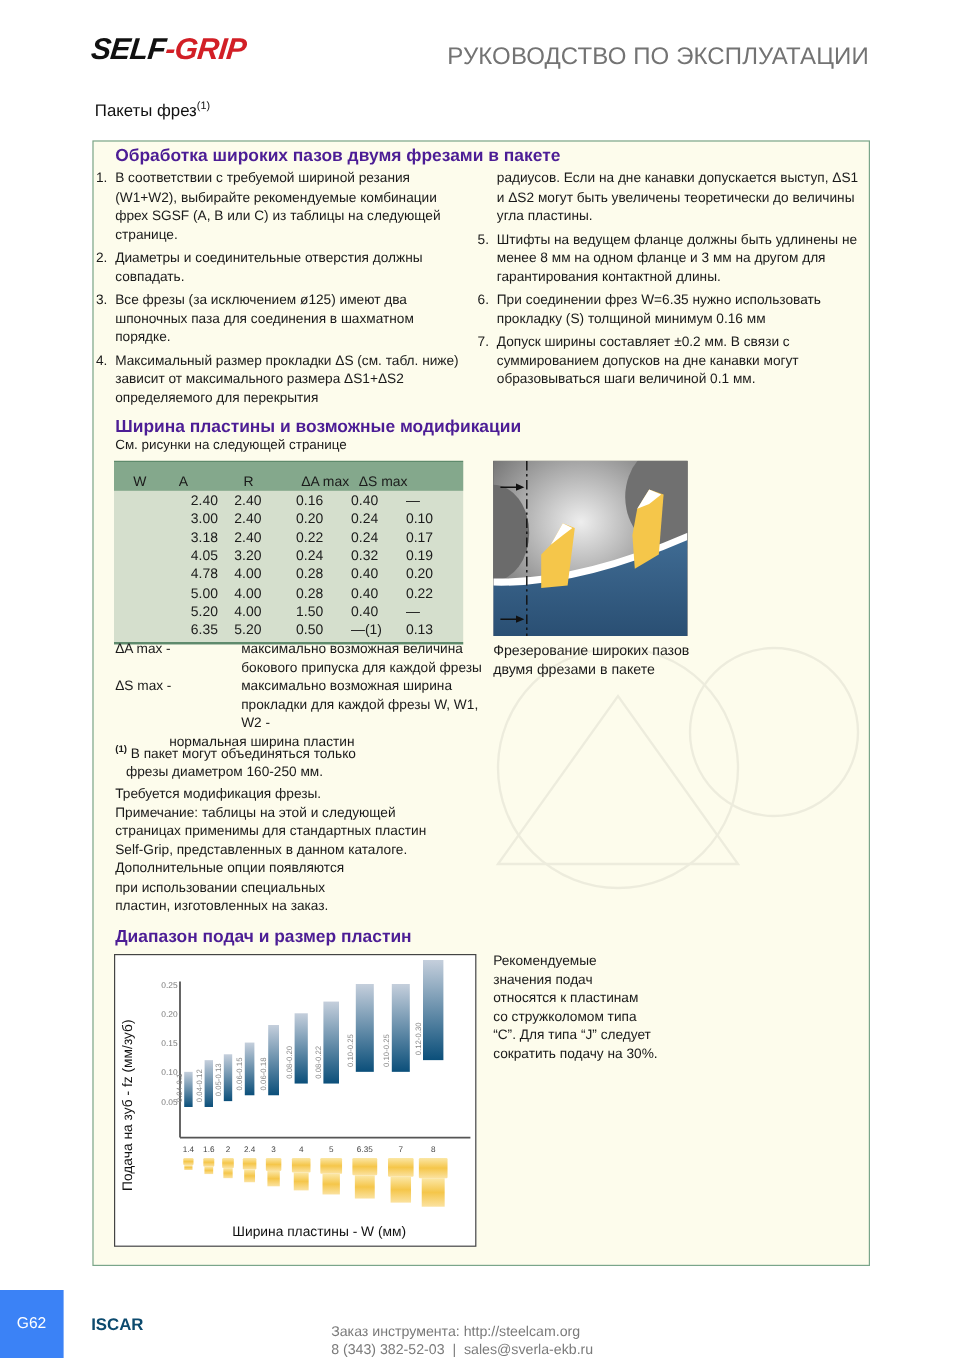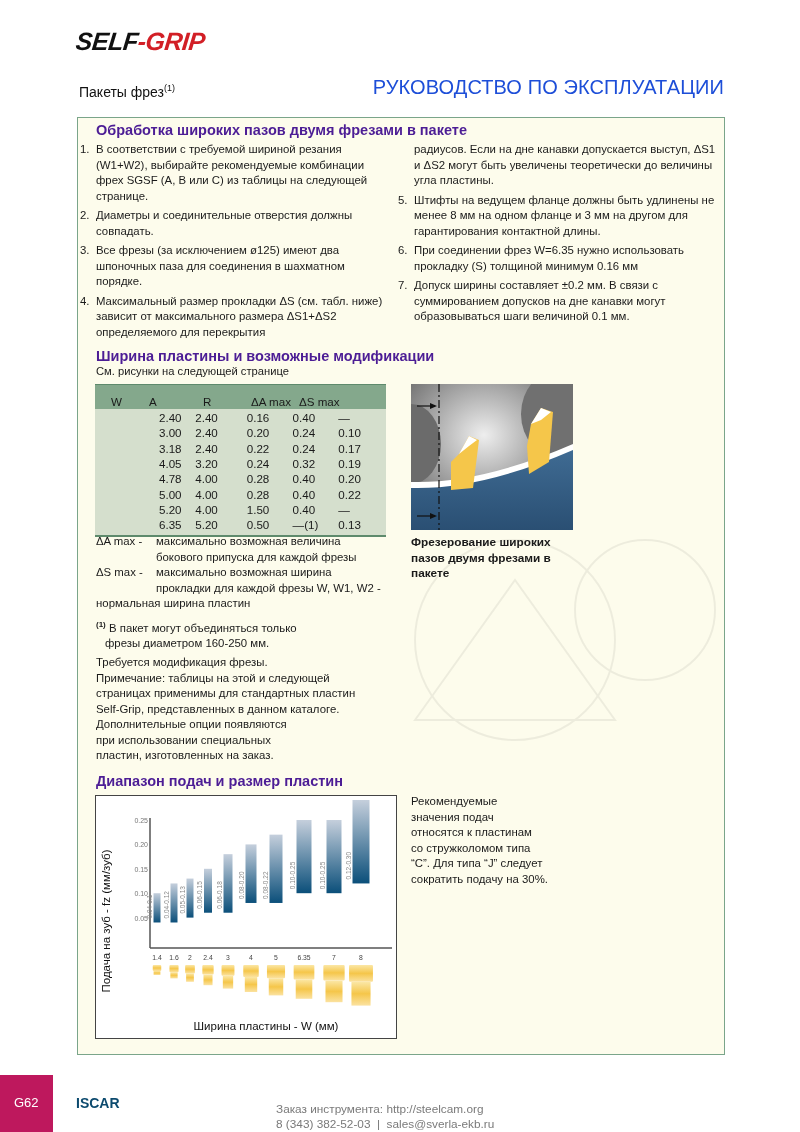--- a/index.html
+++ b/index.html
@@ -1,21 +1,21 @@
 <!DOCTYPE html>
 <html><head>
 <meta charset="utf-8">
 <style>
   html, body { margin:0; padding:0; }
   body { width:800px; height:1132px; position:relative; background:#ffffff; font-family:"Liberation Sans", sans-serif; color:#1a1a1a; overflow:hidden; }
   .abs { position:absolute; }
   .logo { left:76px; top:26px; font-family:"Liberation Sans", sans-serif; font-weight:900; font-style:italic; font-size:25px; letter-spacing:-0.5px; line-height:30px; transform:skewX(-6deg); }
   .logo .self { color:#111; }
   .logo .grip { color:#d21f26; }
-  .doc-title { right:76px; top:36px; font-size:20px; color:#1d4ed8; letter-spacing:0.1px;margin-top:40px; }
+  .doc-title { right:76px; top:36px; font-size:20px; color:#737373; letter-spacing:0.1px; }
   .section-label { left:79px; top:83px; font-size:14px; color:#111; }
   .section-label sup { font-size:9px; }
   .panel { left:77px; top:117px; width:648px; height:938px; background:#fdfcec; border:1px solid #7aa58a; box-sizing:border-box; }
   h2 { margin:0; font-size:14.5px; font-weight:bold; color:#4c1d95; }
   .h-groove { left:96px; top:122px; }
   .list { font-size:11.4px; line-height:15.5px; color:#1a1a1a; }
   .list ol { margin:0; padding:0; list-style:none; }
   .list li { position:relative; padding-left:16px; margin-bottom:4px; }
   .list li .n { position:absolute; left:0; top:0; }
   .list-left { left:80px; top:142px; width:310px; }
@@ -26,31 +26,31 @@
   .tbl .hdr { background:#84a88c; height:24px; display:flex; align-items:flex-end; padding-bottom:0; }
   .tbl .row { display:flex; height:15.3px; align-items:center; }
   .tbl .c { font-size:11.6px; color:#1a1a1a; }
   .tbl .c0 { width:38px; padding-left:16px; }
   .tbl .c1 { width:54px; }
   .tbl .c2 { width:48px; }
   .tbl .c3 { width:48px; }
   .tbl .c4 { width:50px; }
   .tbl .body { padding:1px 0 3px;margin-left:48px; }
   .legend-notes { left:96px; top:534px; font-size:11.4px; line-height:15.5px; width:310px; }
-  .legend-notes .def { display:flex; }
+  .legend-notes .def { display:flex;gap:45px; }
   .legend-notes .def .k { width:60px; flex:none; }
   .footnote { left:96px; top:617px; font-size:11.4px; line-height:15.5px; }
   .footnote sup { font-size:8px; font-weight:bold; }
   .note { left:96px; top:655px; font-size:11.4px; line-height:15.5px; width:310px; }
   .illus { left:411px; top:384px; width:162px; height:146px; background:#4a4a4a; overflow:hidden; }
-  .illus-caption { left:411px; top:535px; width:170px; font-size:11.8px; font-weight:bold; line-height:15.5px; }
+  .illus-caption { left:411px; top:535px; width:170px; font-size:11.8px; font-weight:normal; line-height:15.5px; }
   .h-feed { left:96px; top:773px; }
   .chart-box { left:95px; top:795px; width:302px; height:244px; background:#ffffff; border:1px solid #444; box-sizing:border-box; }
   .feed-note { left:411px; top:794px; width:170px; font-size:11.4px; line-height:15.5px; }
-  .page-tab { left:0; top:1075px; width:53px; height:57px; background:#be185d; color:#fff; font-size:13px; }
+  .page-tab { left:0; top:1075px; width:53px; height:57px; background:#3b82f6; color:#fff; font-size:13px; }
   .page-tab span { position:absolute; left:14px; top:20px; }
   .brand { left:76px; top:1095px; font-size:14px; font-weight:bold; color:#0c4a6e; }
   .contact { left:276px; top:1102px; font-size:11.8px; color:#7a7a7a; line-height:15px; }
   .watermark { left:395px; top:520px; width:330px; height:240px; opacity:0.06; }
 </style>
 </head>
 <body>
 
 <div class="abs logo"><span class="self">SELF</span><span class="grip">-GRIP</span></div>
 <div class="abs doc-title">РУКОВОДСТВО ПО ЭКСПЛУАТАЦИИ</div>

